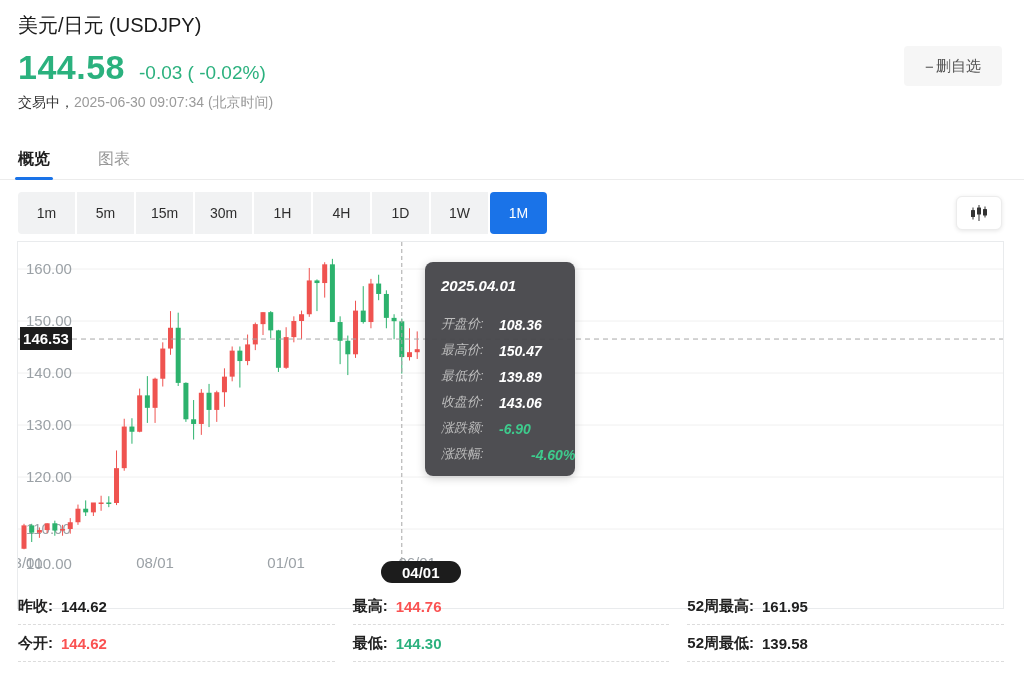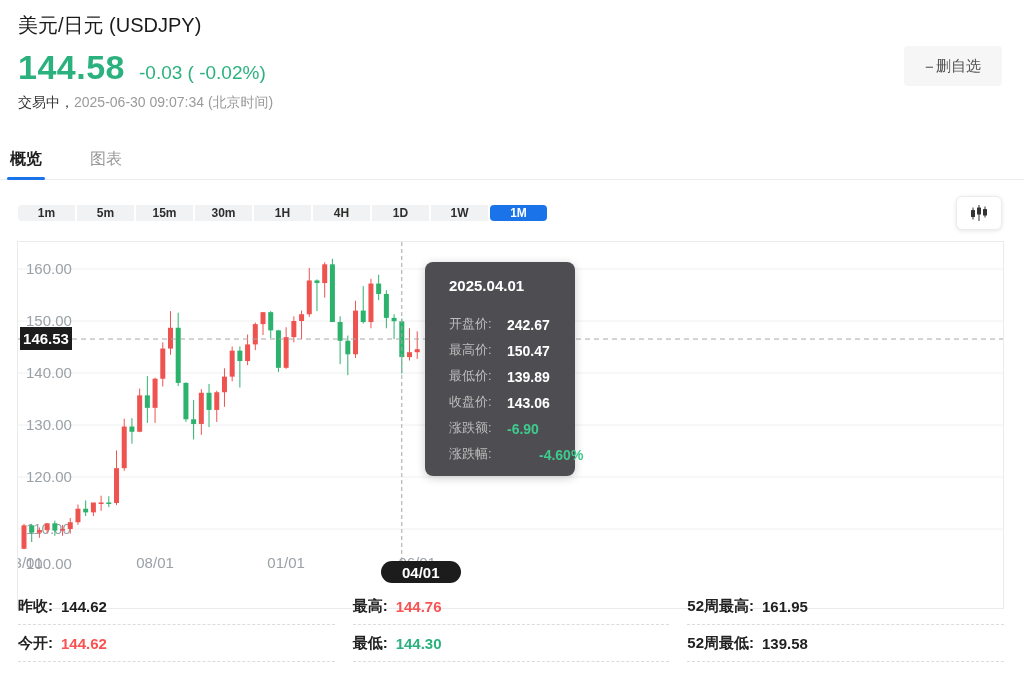--- a/index.html
+++ b/index.html
@@ -13,52 +13,52 @@
   .change { font-size:19px; font-weight:500; }
   .status-row { position:absolute; left:18px; top:94px; font-size:14px; }
   .status-label { color:#333; }
   .timestamp { color:#9a9a9a; }
   .watch-btn { position:absolute; right:22px; top:46px; width:98px; height:40px;
                background:#f6f6f6; border:none; border-radius:4px; color:#555;
                font-size:15px; display:flex; align-items:center; justify-content:center; gap:2px;
                cursor:pointer; font-family:inherit; }
 
   .tabs-wrap { position:absolute; left:0; top:146px; width:100%; height:34px;
-               border-bottom:1px solid #ececec; padding-left:10px; display:flex; gap:48px; }
+               border-bottom:1px solid #ececec; padding-left:18px; display:flex; gap:48px; }
   .tab { position:relative; font-size:16px; color:#999; height:34px; line-height:26px; cursor:pointer; }
   .tab.active { color:#1f1f1f; font-weight:bold; }
   .tab.active::after { content:""; position:absolute; left:50%; transform:translateX(-50%);
                        bottom:0; width:38px; height:3px; background:#1a73e8; border-radius:2px; }
 
   .toolbar { position:absolute; left:18px; top:196px; right:22px; height:34px;
              display:flex; justify-content:space-between; align-items:center; }
   .tf-group { display:flex; gap:2px; }
-  .tf-btn { width:57px; height:16px; background:#f1f2f3; border:none; font-size:12px;
-            font-weight:bold; color:#2e2e2e; cursor:pointer; font-family:inherit; }
+  .tf-btn { width:57px; height:42px; background:#f1f2f3; border:none; font-size:14px;
+            font-weight:normal; color:#2e2e2e; cursor:pointer; font-family:inherit; }
   .tf-btn:first-child { border-radius:4px 0 0 4px; }
   .tf-btn:last-child { border-radius:0 4px 4px 0; }
   .tf-btn.active { background:#1a73e8; color:#fff; border-radius:4px; }
   .charttype-btn { width:46px; height:34px; background:#fff; border:1px solid #ececec;
                    border-radius:6px; box-shadow:0 1px 4px rgba(0,0,0,.10);
                    display:flex; align-items:center; justify-content:center; cursor:pointer; }
 
   .chart { position:absolute; left:17px; top:241px; width:987px; height:368px;
            border:1px solid #e9ebed; background:#fff; }
   .chart svg { display:block; }
 
   .y-tag { position:absolute; left:20px; top:327px; width:52px; height:23px; background:#1c1c1c;
            color:#fff; font-size:15px; font-weight:bold; display:flex; align-items:center;
            justify-content:center; z-index:3; }
   .x-tag { position:absolute; top:561px; width:80px; height:22px; background:#1c1c1c;
            color:#fff; font-size:15px; font-weight:bold; display:flex; align-items:center;
            justify-content:center; z-index:3;border-radius:11px; }
 
   .tooltip { position:absolute; left:425px; top:262px; width:150px;
-             background:rgba(71,71,75,0.96); border-radius:8px; padding:15px 14px 13px 24px;
-             box-shadow:0 2px 10px rgba(0,0,0,.2); z-index:4; }
+             background:rgba(71,71,75,0.96); border-radius:8px; padding:15px 14px 13px 16px;
+             box-shadow:0 2px 10px rgba(0,0,0,.2); z-index:4;font-style:italic; }
   .tooltip-title { color:#fff; font-size:15px; font-weight:bold; margin-bottom:13px; }
   .tooltip-row { display:flex; align-items:flex-end; height:26px; font-size:13px; }
   .tooltip-row .t-label { color:#bdbdbd; width:58px; flex:none; }
   .tooltip-row .t-value { color:#fff; font-size:14px; font-weight:bold; }
 
   .stats { position:absolute; left:18px; right:20px; top:588px; display:grid;
            grid-template-columns:1fr 1fr 1fr; column-gap:18px; }
   .stat-row { display:flex; align-items:center; gap:8px; height:37px;
               border-bottom:1px dashed #dcdcdc; font-size:15px; }
   .stat-label { color:#222; font-weight:bold; }
@@ -245,21 +245,21 @@
   </div>
 
   <div class="y-tag" id="y-tag" style="top: 326.544px;">146.53</div>
   <div class="x-tag" id="x-tag" style="left: 380.79px;">04/01</div>
 
   <div class="tooltip">
     <div class="tooltip-title">2025.04.01</div>
     <div id="tooltip-rows">
         <div class="tooltip-row">
           <span class="t-label">开盘价:</span>
-          <span class="t-value" style="color: rgb(255, 255, 255);">242.67</span>
+          <span class="t-value" style="color: rgb(255, 255, 255);">108.36</span>
         </div>
         <div class="tooltip-row">
           <span class="t-label">最高价:</span>
           <span class="t-value" style="color: rgb(255, 255, 255);">150.47</span>
         </div>
         <div class="tooltip-row">
           <span class="t-label">最低价:</span>
           <span class="t-value" style="color: rgb(255, 255, 255);">139.89</span>
         </div>
         <div class="tooltip-row">

